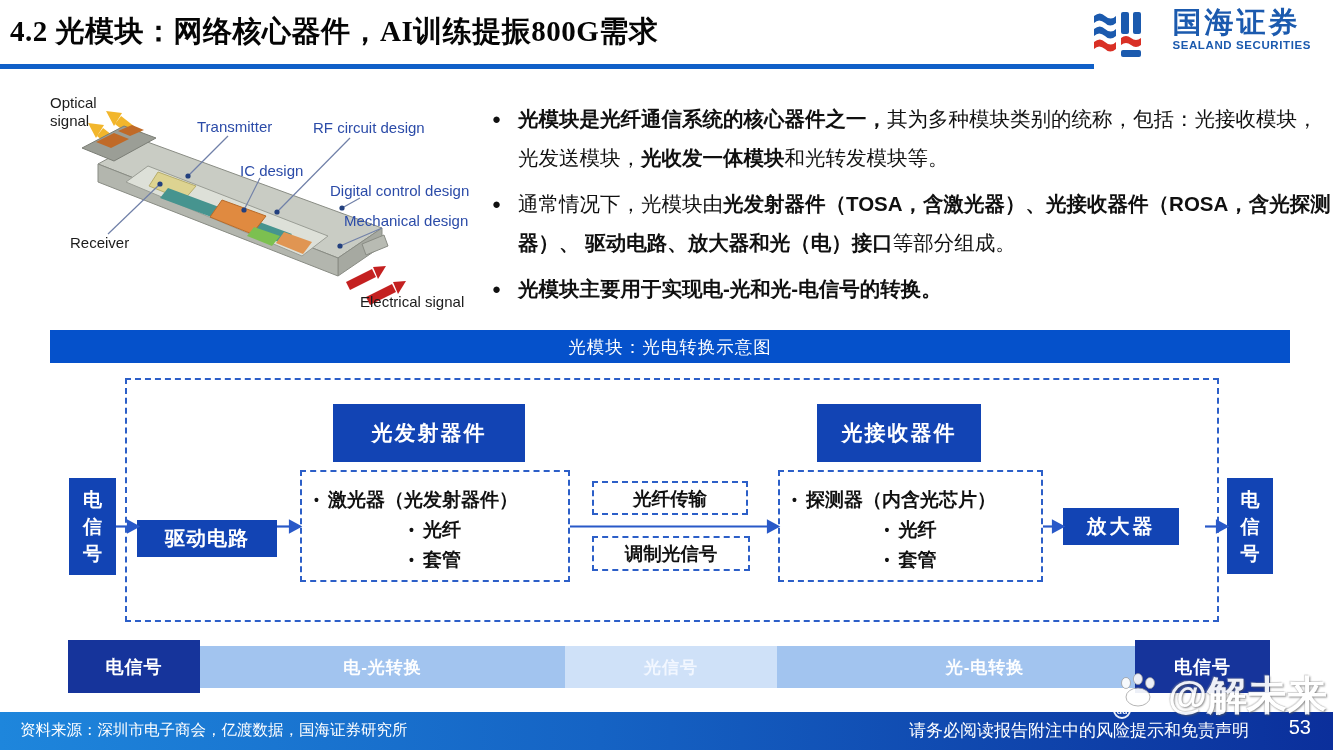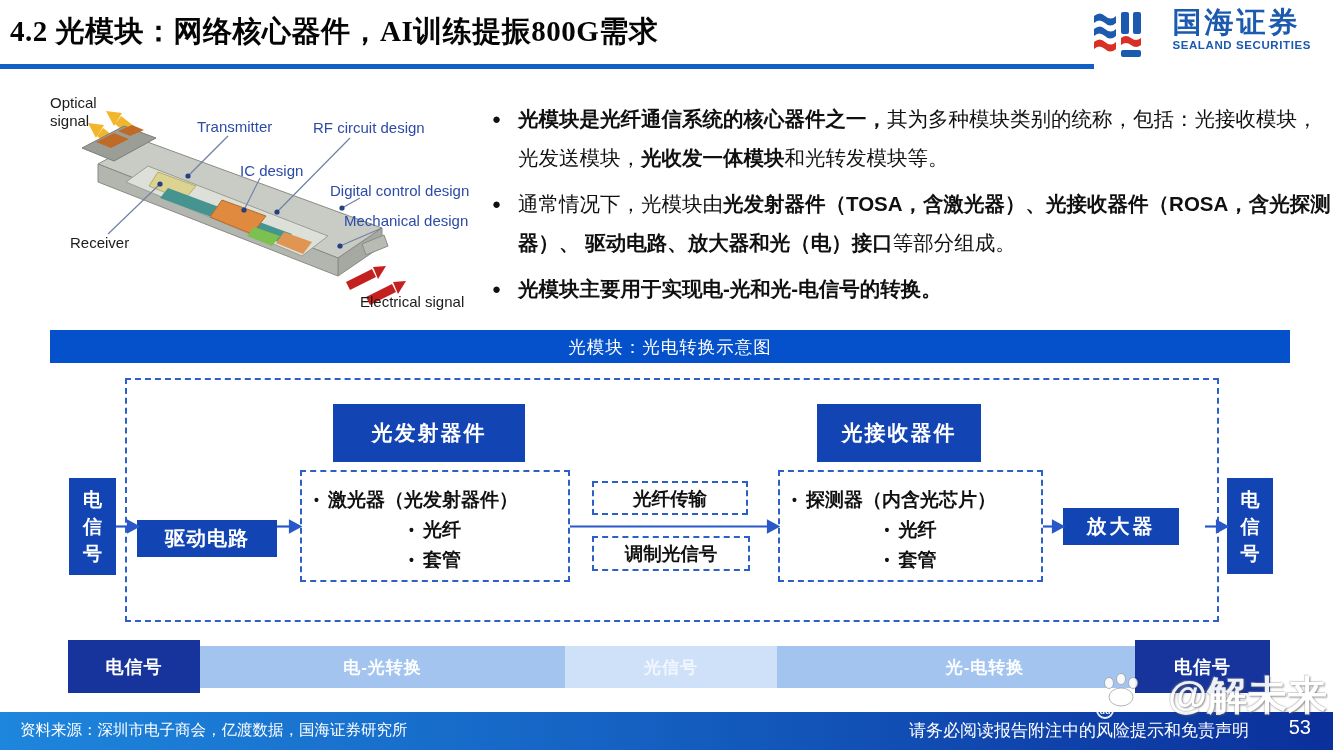--- a/index.html
+++ b/index.html
@@ -71,21 +71,21 @@
   #seg-5{left:1135px;width:135px;}
 
   
   #footer-bar{position:absolute;left:0;top:712px;width:1333px;height:38px;
         background:linear-gradient(90deg,#1E86DC 0%,#1563C4 45%,#0B2F9B 100%);}
   #footer-source{position:absolute;left:20px;top:720px;font-size:15.5px;color:#fff;}
   #footer-disclaimer{position:absolute;right:84px;top:719px;font-size:17px;color:#fff;}
   #footer-page{position:absolute;right:22px;top:716px;font-size:20px;color:#fff;text-align:center;}
 
   
-  #watermark{position:absolute;right:6px;top:668px;display:flex;align-items:center;gap:20px;
+  #watermark{position:absolute;right:6px;top:668px;display:flex;align-items:center;gap:3px;
         z-index:9;}
   #watermark .handle{font-size:40px;font-weight:bold;color:#ffffff;opacity:0.93;
         text-shadow:1px 1px 2px rgba(90,90,90,0.75), -1px -1px 1px rgba(150,150,150,0.4);}
 </style>
 </head>
 <body>
 
 <div id="page">
 
   <div class="page-title">4.2 光模块：网络核心器件，AI训练提振800G需求</div>

